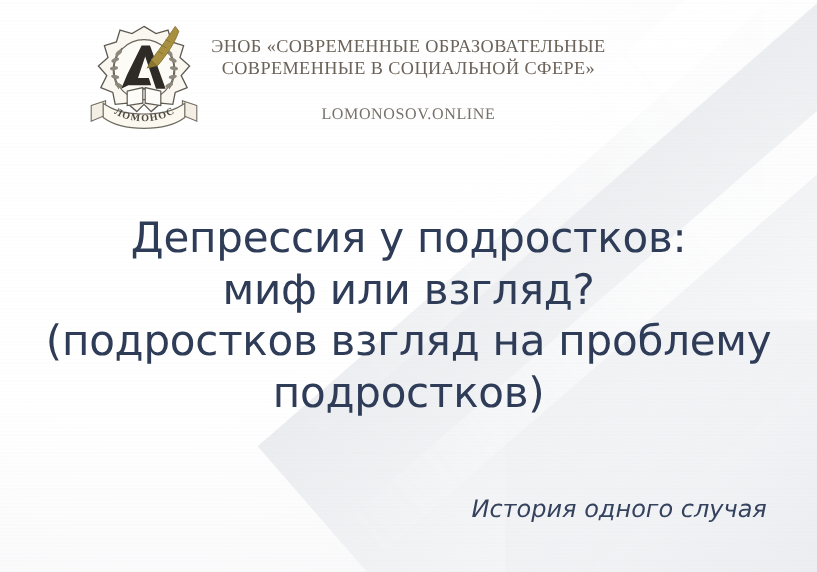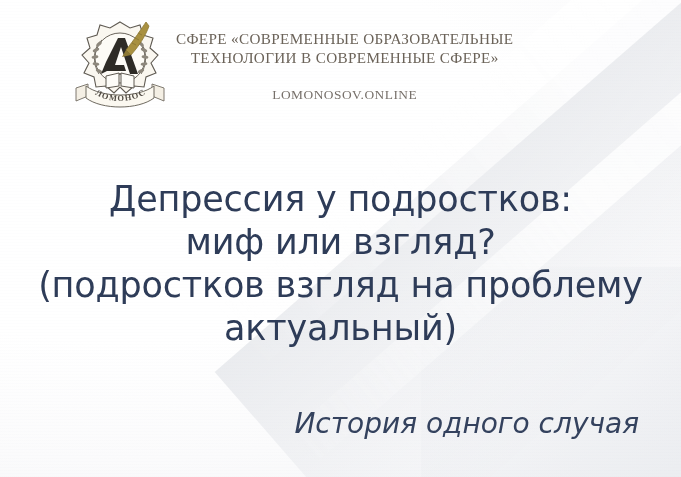--- a/index.html
+++ b/index.html
@@ -127,21 +127,21 @@
     color: #2e3c58;
     white-space: nowrap;
   }
 
   .subtitle {
     position: absolute;
     top: 409px;
     right: 42px;
     font-family: "DejaVu Sans", "Liberation Sans", sans-serif;
     font-style: italic;
-    font-size: 28px;
+    font-size: 20px;
     line-height: 30px;
     color: #34425e;
     white-space: nowrap;
   }
 </style>
 </head>
 <body>
 
 <div class="slide">
 
@@ -210,28 +210,28 @@
           <path d="M18 70 C34 82 70 82 86 70 L86 82 C70 94 34 94 18 82 Z" fill="#fbf8f0" stroke="#6f6a60" stroke-width="1"></path>
           <path id="ribbonPath" d="M24 76 C38 88 66 88 80 76" fill="none"></path>
           <text font-family="Liberation Serif, serif" font-size="8.4" font-weight="bold" fill="#4f4a43" letter-spacing="1.1">
             <textPath href="#ribbonPath" startOffset="6%">ЛОМОНОСОВ</textPath>
           </text>
         </g>
       </svg>
     </div>
 
     <div class="brand-text">
-      <div class="brand-line1">СФЕРЕ «СОВРЕМЕННЫЕ ОБРАЗОВАТЕЛЬНЫЕ</div>
-      <div class="brand-line2">ТЕХНОЛОГИИ В СОВРЕМЕННЫЕ СФЕРЕ»</div>
+      <div class="brand-line1">ЭНОБ «СОВРЕМЕННЫЕ ОБРАЗОВАТЕЛЬНЫЕ</div>
+      <div class="brand-line2">СОВРЕМЕННЫЕ В СОЦИАЛЬНОЙ СФЕРЕ»</div>
       <div class="brand-line3">LOMONOSOV.ONLINE</div>
     </div>
   </div>
 
   <div class="title-block">
     <div class="title-line">Депрессия у подростков:</div>
     <div class="title-line">миф или взгляд?</div>
     <div class="title-line">(подростков взгляд на проблему</div>
-    <div class="title-line">актуальный)</div>
+    <div class="title-line">подростков)</div>
   </div>
 
   <div class="subtitle">История одного случая</div>
 
 </div>
 
 </body></html>

